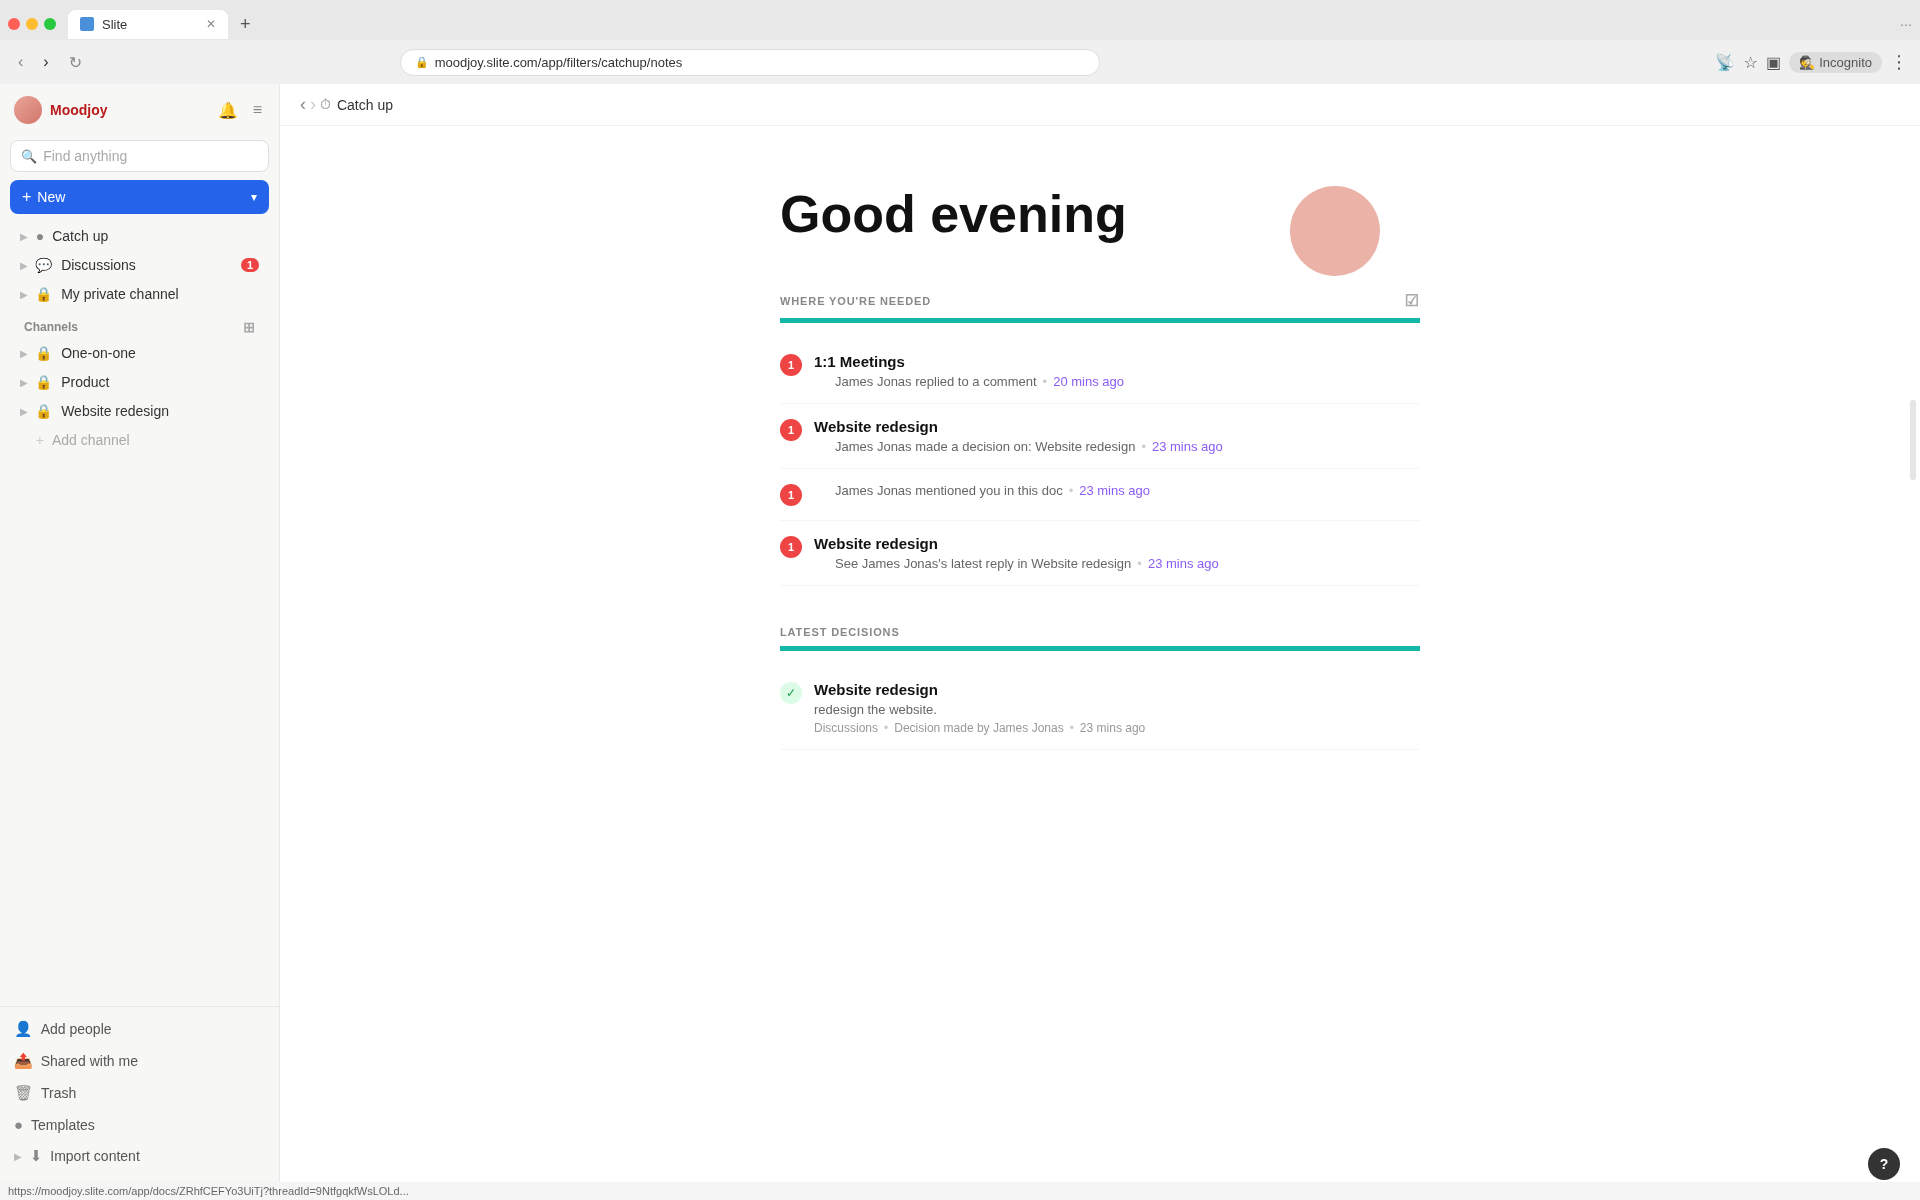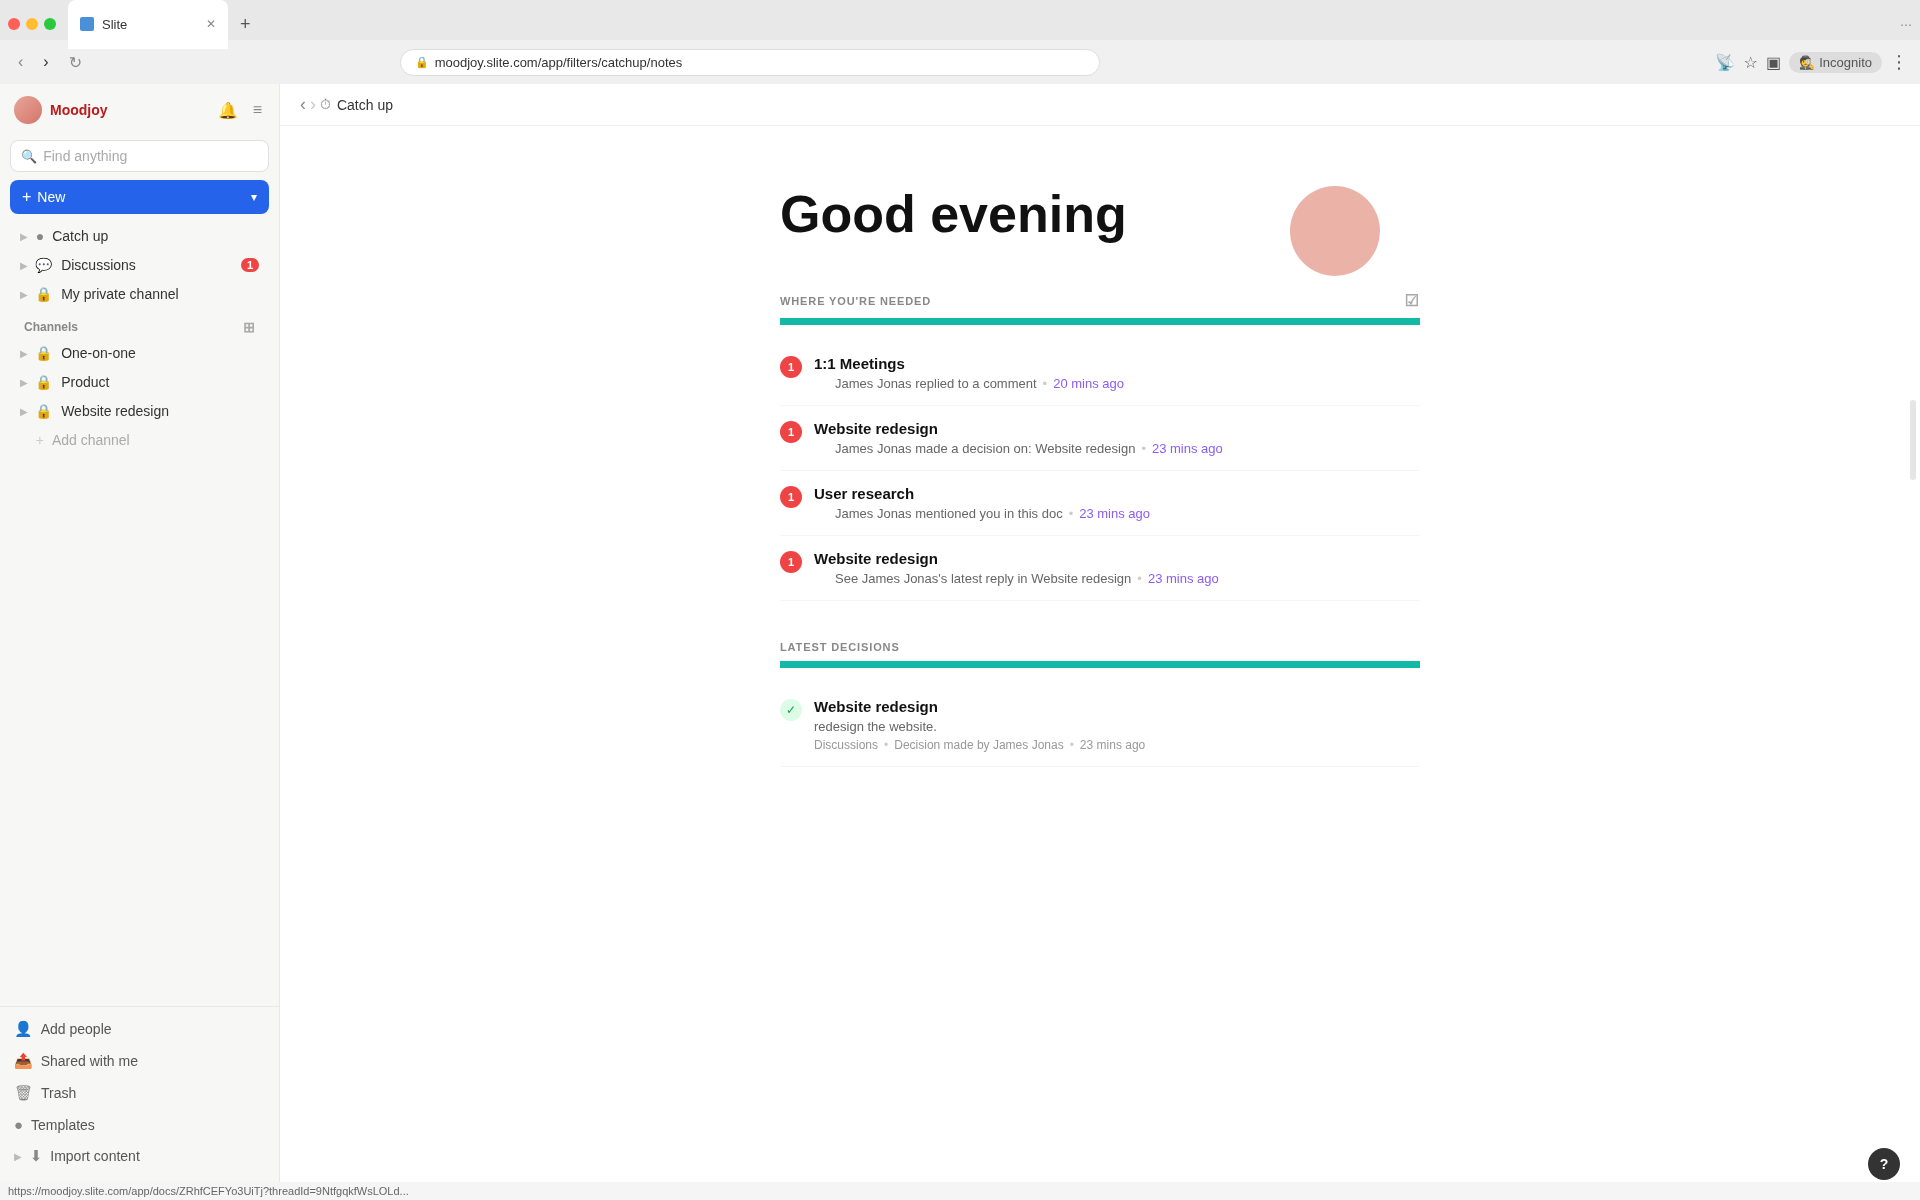--- a/index.html
+++ b/index.html
@@ -1,21 +1,21 @@
 <!DOCTYPE html>
 <html><head>
   <meta charset="utf-8">
   <style>
     * { margin: 0; padding: 0; box-sizing: border-box; }
     body { font-family: -apple-system, BlinkMacSystemFont, 'Segoe UI', sans-serif; background: #fff; display: flex; flex-direction: column; height: 1200px; overflow: hidden; }
 
     
     .browser-chrome { background: #f0f0f0; flex-shrink: 0; }
     .tab-bar { display: flex; align-items: center; padding: 8px 8px 0; background: #e8e8e8; height: 40px; gap: 4px; }
-    .tab { display: flex; align-items: center; gap: 8px; background: #fff; border-radius: 8px 8px 0 0; padding: 6px 12px; font-size: 13px; color: #333; min-width: 160px; height: 49px; }
+    .tab { display: flex; align-items: center; gap: 8px; background: #fff; border-radius: 8px 8px 0 0; padding: 6px 12px; font-size: 13px; color: #333; min-width: 160px; height: 29px; }
     .tab-favicon { width: 14px; height: 14px; background: #4a90d9; border-radius: 2px; }
     .tab-close { margin-left: auto; color: #888; font-size: 12px; cursor: pointer; }
     .tab-new { background: none; border: none; font-size: 18px; color: #555; cursor: pointer; padding: 0 8px; }
     .traffic-lights { display: flex; gap: 6px; align-items: center; margin-right: 8px; }
     .tl { width: 12px; height: 12px; border-radius: 50%; }
     .tl-red { background: #ff5f57; }
     .tl-yellow { background: #febc2e; }
     .tl-green { background: #28c840; }
     .tab-expand { margin-left: auto; color: #888; font-size: 12px; }
 
@@ -68,21 +68,21 @@
     .breadcrumb-current { display: flex; align-items: center; gap: 6px; color: #333; font-size: 14px; }
     .catchup-icon { color: #888; font-size: 14px; }
 
     .content-area { flex: 1; overflow-y: auto; padding: 0; position: relative; }
     .content-inner { max-width: 720px; margin: 0 auto; padding: 60px 40px 40px; position: relative; }
 
     .decoration-blob { width: 90px; height: 90px; border-radius: 50%; background: #e8a598; position: absolute; top: 60px; right: 80px; opacity: 0.85; }
 
     .greeting { font-size: 52px; font-weight: 800; color: #111; margin-bottom: 48px; line-height: 1.1; }
 
-    .section-title { font-size: 11px; font-weight: 700; color: #888; letter-spacing: 0.08em; text-transform: uppercase; margin-bottom: 16px; padding-bottom: 8px; border-bottom: 7px solid #14b8a6; display: flex; align-items: center; }
+    .section-title { font-size: 11px; font-weight: 700; color: #888; letter-spacing: 0.08em; text-transform: uppercase; margin-bottom: 16px; padding-bottom: 8px; border-bottom: 5px solid #14b8a6; display: flex; align-items: center; }
     .section-check { margin-left: auto; color: #aaa; font-size: 16px; cursor: pointer; }
 
     .notification-item { display: flex; align-items: flex-start; padding: 14px 0; border-bottom: 1px solid #f5f5f5; gap: 12px; cursor: pointer; }
     .notif-badge { width: 22px; height: 22px; border-radius: 50%; background: #ef4444; color: #fff; font-size: 11px; font-weight: 700; display: flex; align-items: center; justify-content: center; flex-shrink: 0; margin-top: 1px; }
     .notif-content { flex: 1; }
     .notif-title { font-size: 15px; font-weight: 600; color: #111; margin-bottom: 4px; }
     .notif-desc { font-size: 13px; color: #666; display: flex; align-items: center; gap: 6px; margin-left: 21px; }
     .notif-dot { color: #ccc; }
     .notif-time { color: #8b5cf6; }
 
@@ -275,21 +275,20 @@
                 <span>James Jonas made a decision on: Website redesign</span>
                 <span class="notif-dot">•</span>
                 <span class="notif-time">23 mins ago</span>
               </div>
             </div>
           </div>
 
           <div class="notification-item">
             <div class="notif-badge">1</div>
             <div class="notif-content">
-              <div class="notif-title">User research</div>
               <div class="notif-desc">
                 <span>James Jonas mentioned you in this doc</span>
                 <span class="notif-dot">•</span>
                 <span class="notif-time">23 mins ago</span>
               </div>
             </div>
           </div>
 
           <div class="notification-item">
             <div class="notif-badge">1</div>

